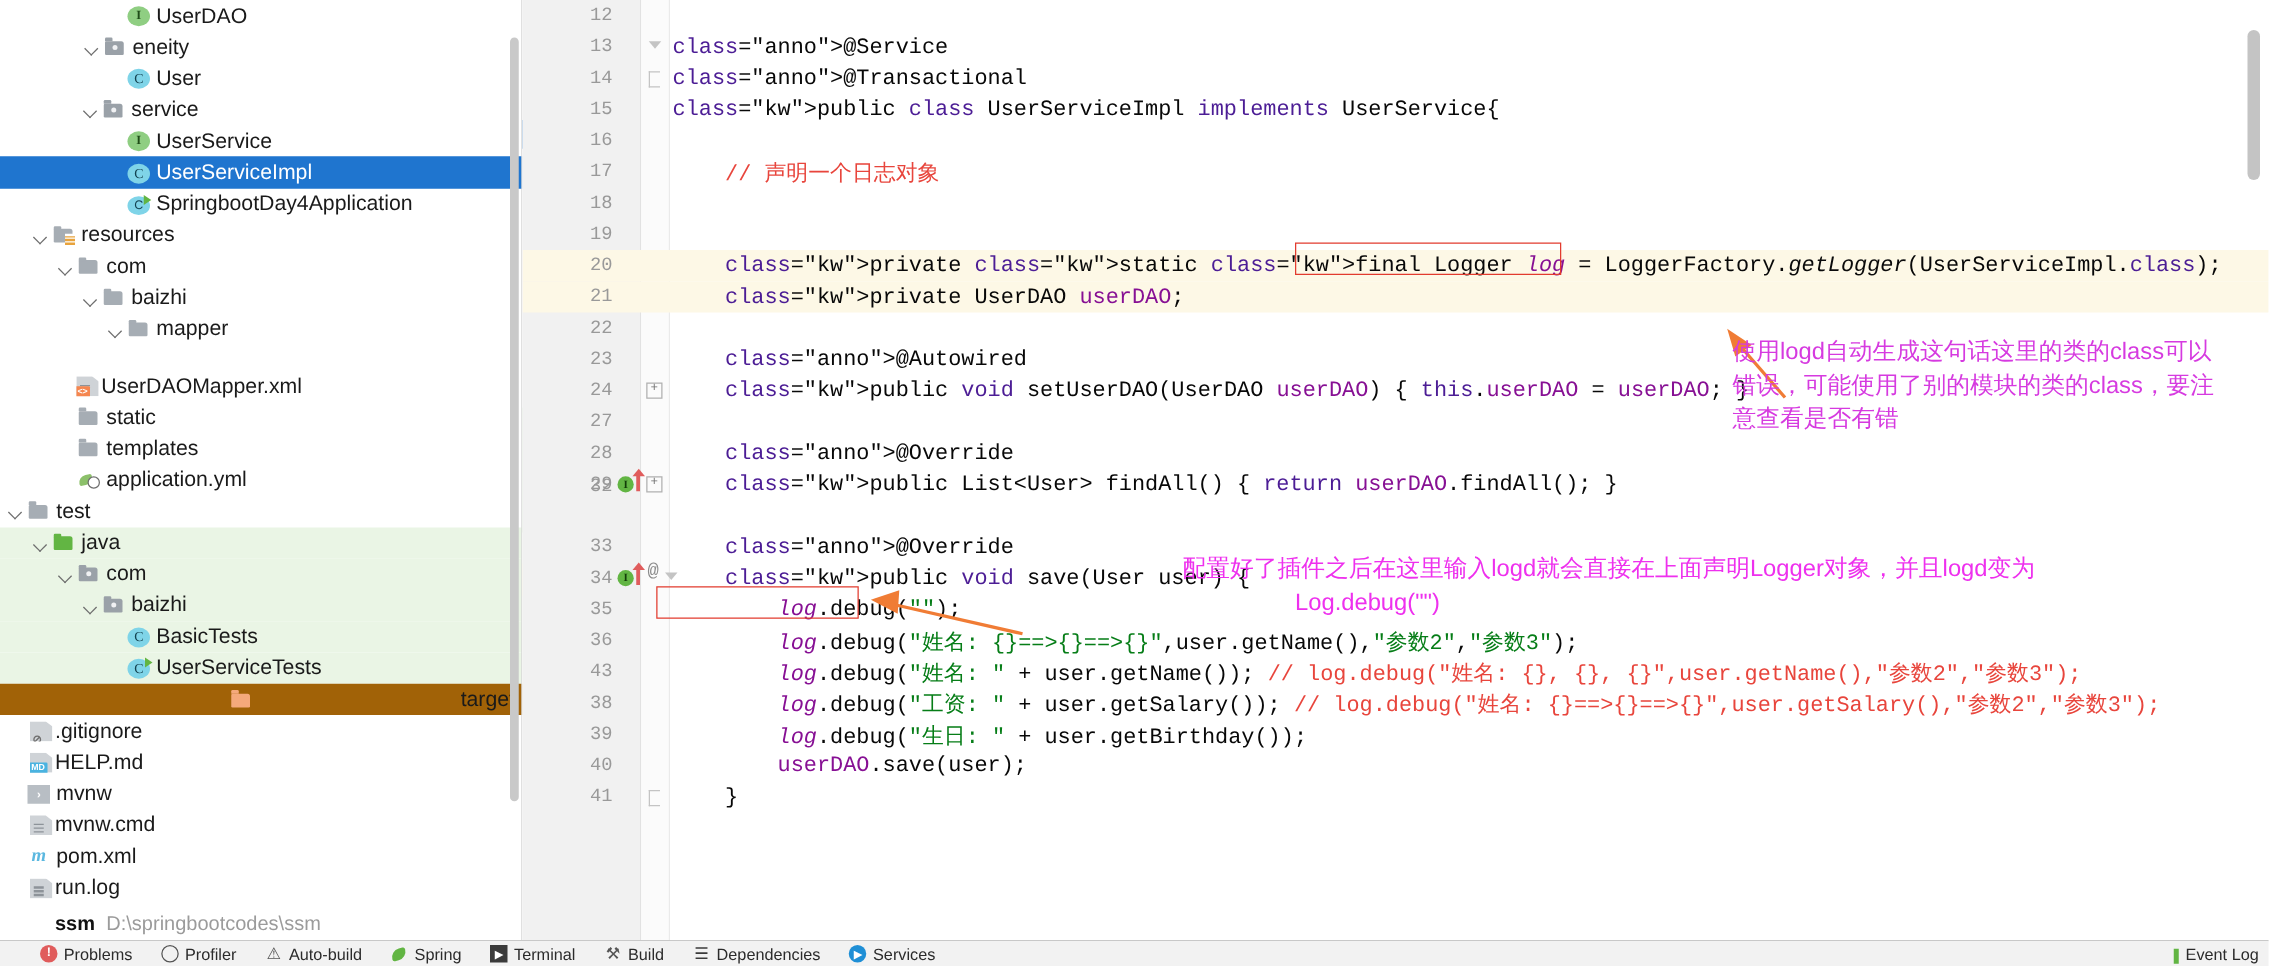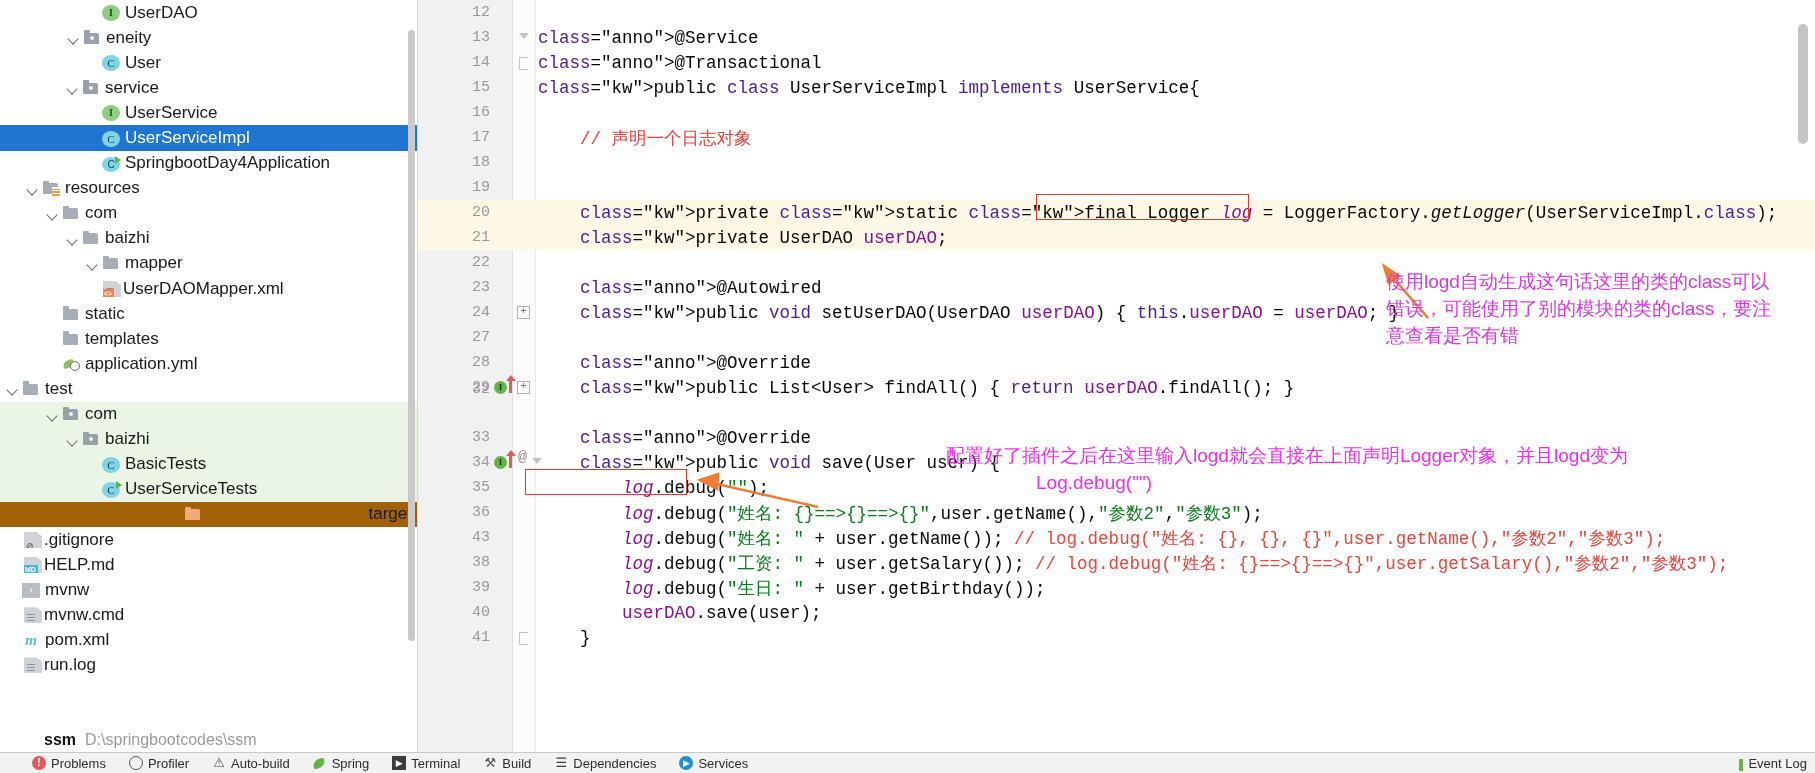--- a/index.html
+++ b/index.html
@@ -284,21 +284,21 @@
         <div class="tree-row" style="padding-left: 66px;">
           <span class="arrow open"></span>
           <span class="ico folder"></span>
           <span class="tree-label">baizhi</span>
         </div>
         <div class="tree-row" style="padding-left: 86px;">
           <span class="arrow open"></span>
           <span class="ico folder"></span>
           <span class="tree-label">mapper</span>
         </div>
-        <div class="tree-row" style="padding-left: 85px;">
+        <div class="tree-row" style="padding-left: 43px; margin-top: 20px;">
           <span class="arrow"></span>
           <span class="ico file xmlfile">
             <span class="lines">
               <i></i>
               <i></i>
             </span>
             <span class="tag">&lt;&gt;</span>
           </span>
           <span class="tree-label">UserDAOMapper.xml</span>
         </div>
@@ -314,20 +314,25 @@
         </div>
         <div class="tree-row" style="padding-left: 46px;">
           <span class="arrow"></span>
           <span class="ico yml"></span>
           <span class="tree-label">application.yml</span>
         </div>
         <div class="tree-row" style="padding-left: 6px;">
           <span class="arrow open"></span>
           <span class="ico folder"></span>
           <span class="tree-label">test</span>
+        </div>
+        <div class="tree-row srcTest" style="padding-left: 26px;">
+          <span class="arrow open"></span>
+          <span class="ico folder folder-green"></span>
+          <span class="tree-label">java</span>
         </div>
         <div class="tree-row srcTest" style="padding-left: 46px;">
           <span class="arrow open"></span>
           <span class="ico folder folder-src">
             <span class="dot"></span>
           </span>
           <span class="tree-label">com</span>
         </div>
         <div class="tree-row srcTest" style="padding-left: 66px;">
           <span class="arrow open"></span>

